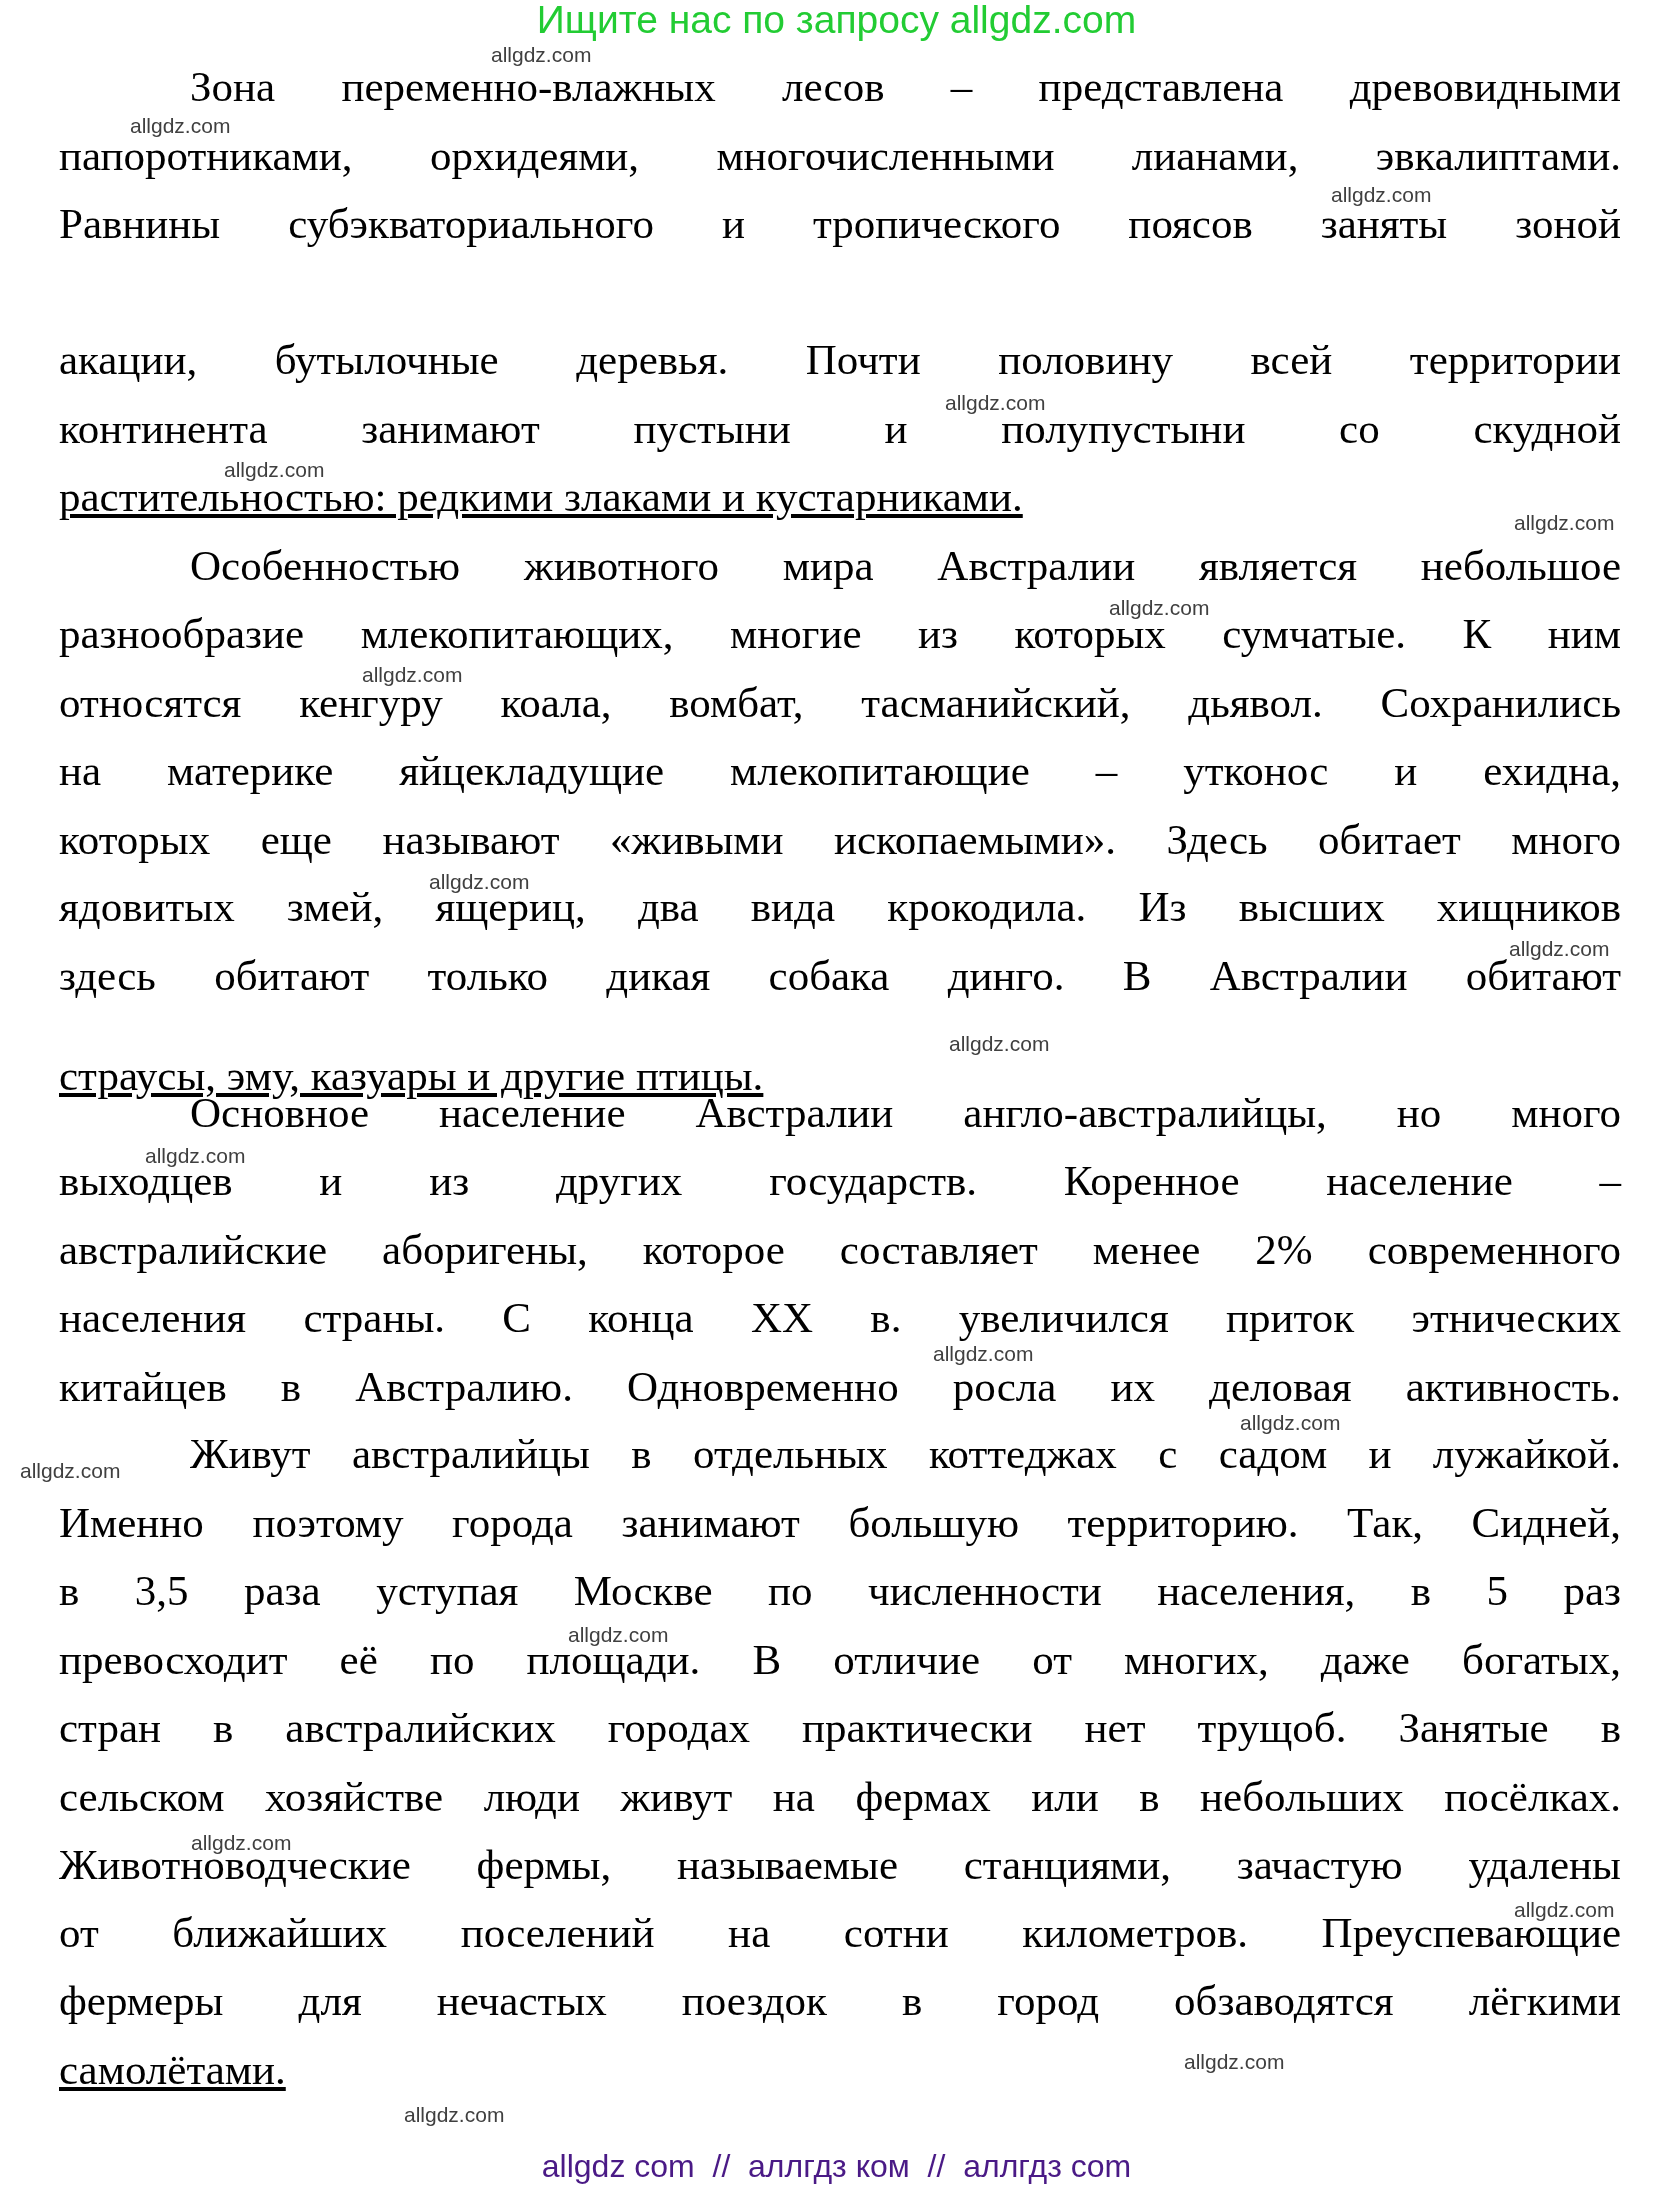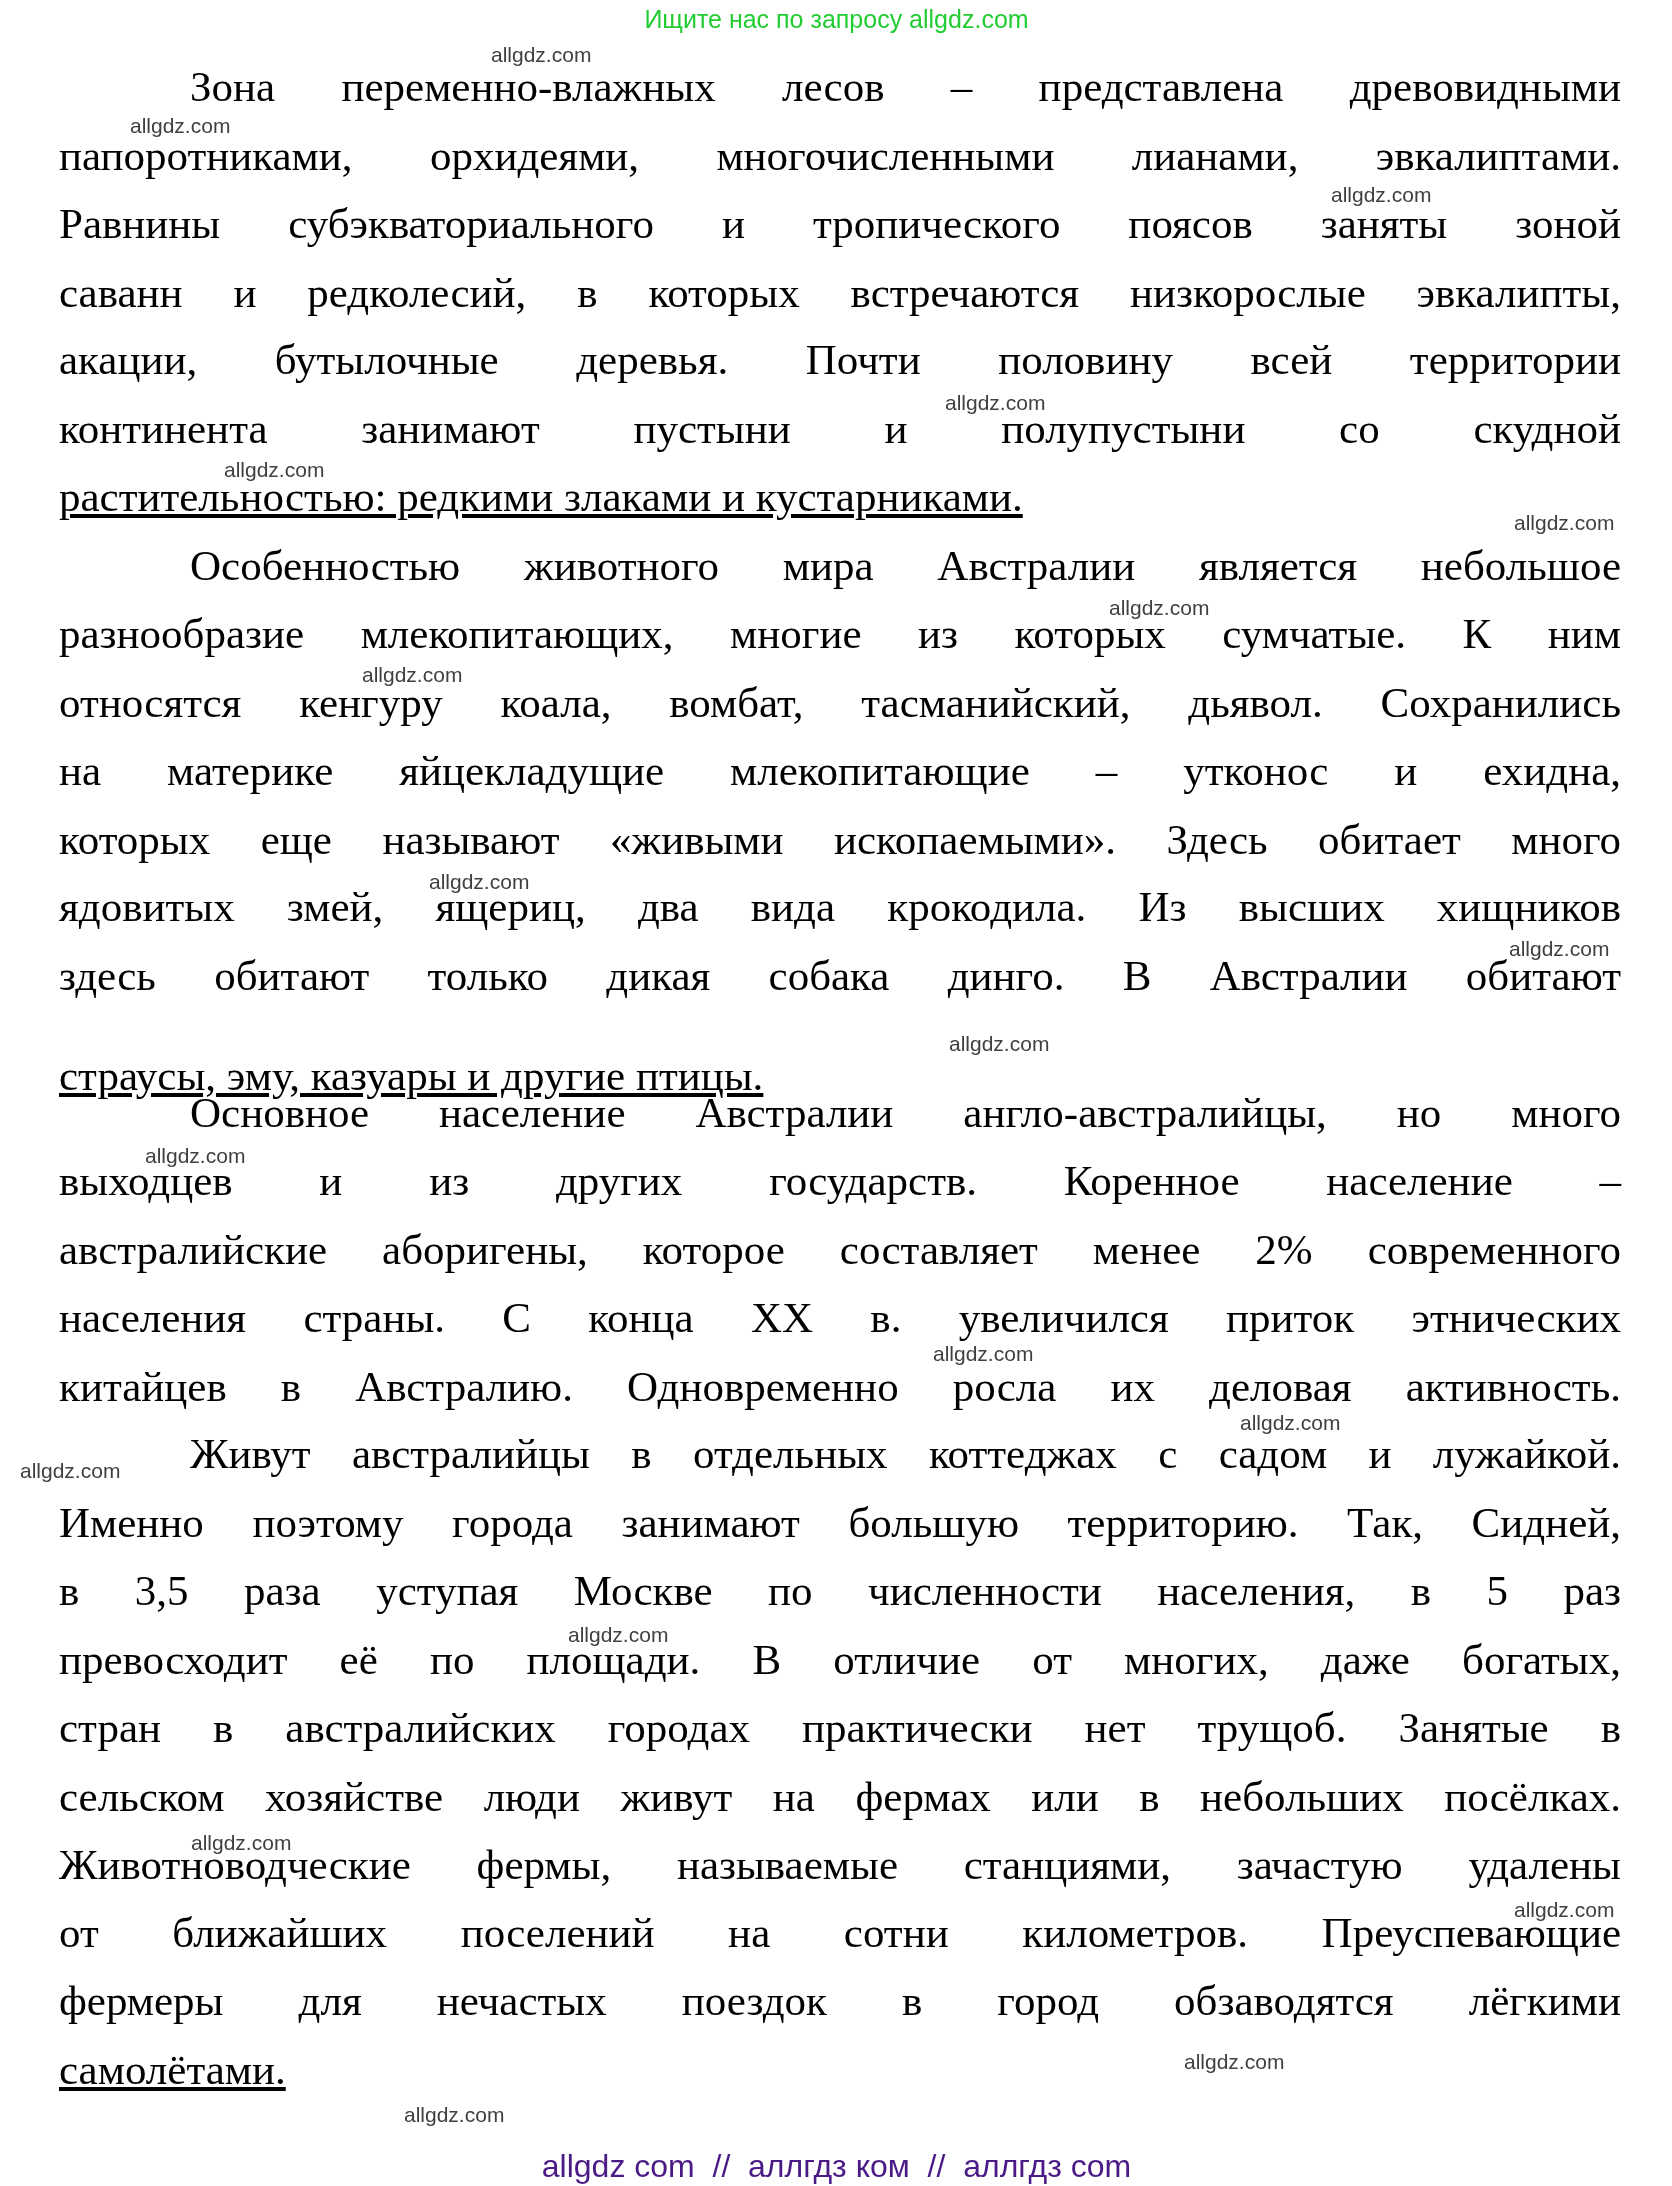--- a/index.html
+++ b/index.html
@@ -1,19 +1,19 @@
 <!DOCTYPE html>
 <html style="font-size:14px"><head>
 <meta charset="utf-8">
 <style>
   html, body { margin: 0; padding: 0; background: #ffffff; }
   body { width: 1673px; height: 2186px; position: relative; overflow: hidden; }
   .header-link {
     position: absolute; top: 0; left: 0; width: 1673px; text-align: center;
-    font-family: "Liberation Sans", sans-serif; font-size: 25px; line-height: 35px;
+    font-family: "Liberation Sans", sans-serif; font-size: 39px; line-height: 35px;
     color: #22cc33; text-decoration: none;
   }
   .footer {
     position: absolute; top: 2149px; left: 0; width: 1673px; text-align: center;
     font-family: "Liberation Sans", sans-serif; font-size: 32px; line-height: 35px;
     color: #4a1a86; white-space: pre;
   }
   .doc { position: absolute; top: 0; left: 0; width: 1673px; height: 2186px; }
   .line {
     position: absolute; left: 59px; width: 1562px; height: 53px;
@@ -31,21 +31,20 @@
 </head>
 <body>
 
 <a class="header-link" style="top:1.8px;">Ищите нас по запросу allgdz.com</a>
 
 <div class="doc">
 
   <div class="line indent" style="top:60px;">Зона переменно-влажных лесов – представлена древовидными</div>
   <div class="line" style="top:129px;">папоротниками, орхидеями, многочисленными лианами, эвкалиптами.</div>
   <div class="line" style="top:197px;">Равнины субэкваториального и тропического поясов заняты зоной</div>
-  <div class="line" style="top:266px;">саванн и редколесий, в которых встречаются низкорослые эвкалипты,</div>
   <div class="line" style="top:333px;">акации, бутылочные деревья. Почти половину всей территории</div>
   <div class="line" style="top:402px;">континента занимают пустыни и полупустыни со скудной</div>
   <div class="line last" style="top:470px;">растительностью: редкими злаками и кустарниками.</div>
 
   <div class="line indent" style="top:539px;">Особенностью животного мира Австралии является небольшое</div>
   <div class="line" style="top:607px;">разнообразие млекопитающих, многие из которых сумчатые. К ним</div>
   <div class="line" style="top:676px;">относятся кенгуру коала, вомбат, тасманийский, дьявол. Сохранились</div>
   <div class="line" style="top:744px;">на материке яйцекладущие млекопитающие – утконос и ехидна,</div>
   <div class="line" style="top:813px;">которых еще называют «живыми ископаемыми». Здесь обитает много</div>
   <div class="line" style="top:880px;">ядовитых змей, ящериц, два вида крокодила. Из высших хищников</div>

